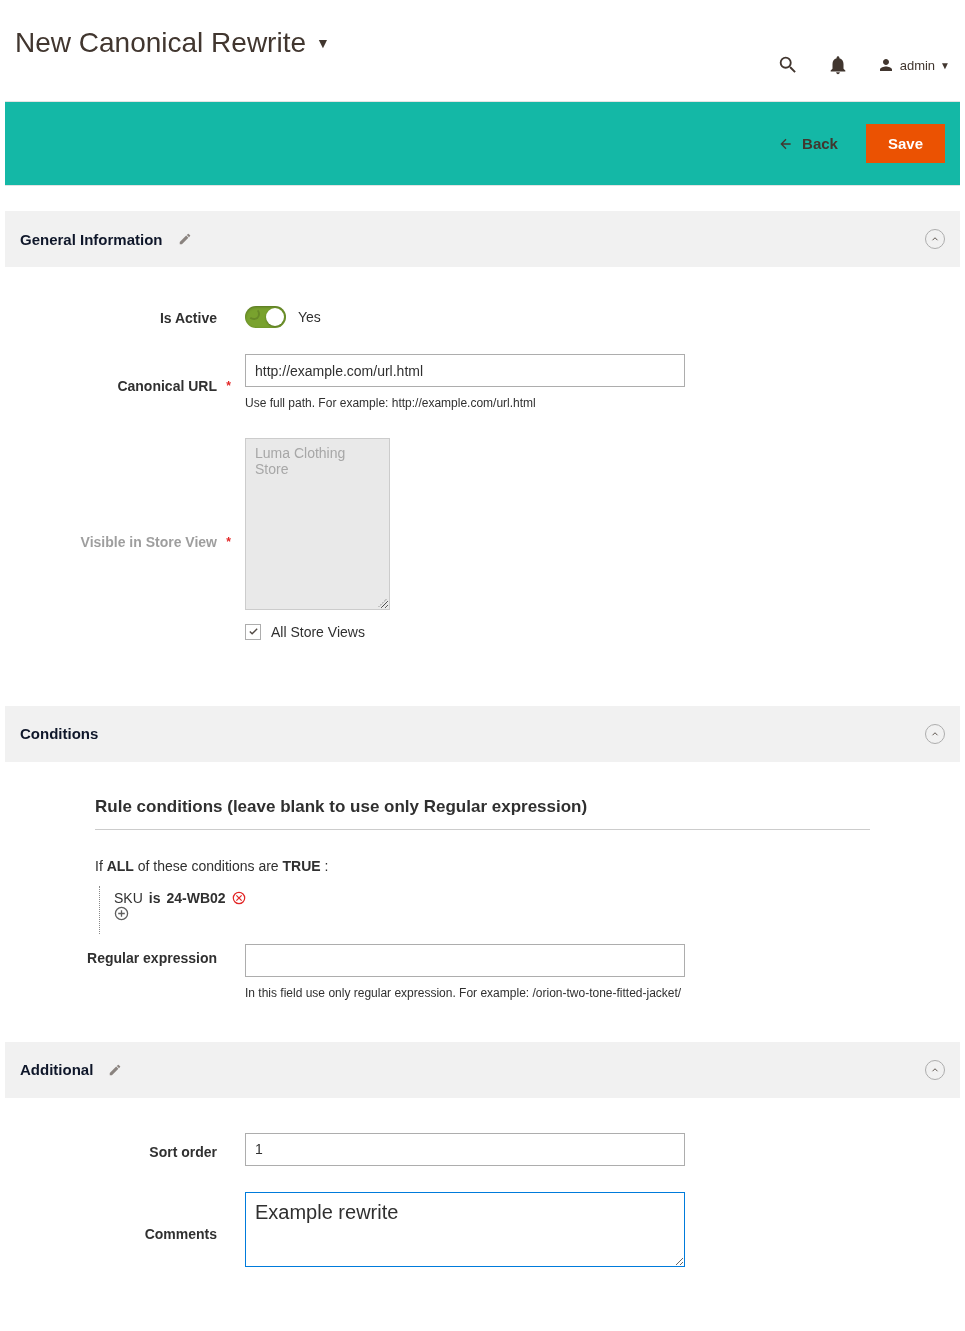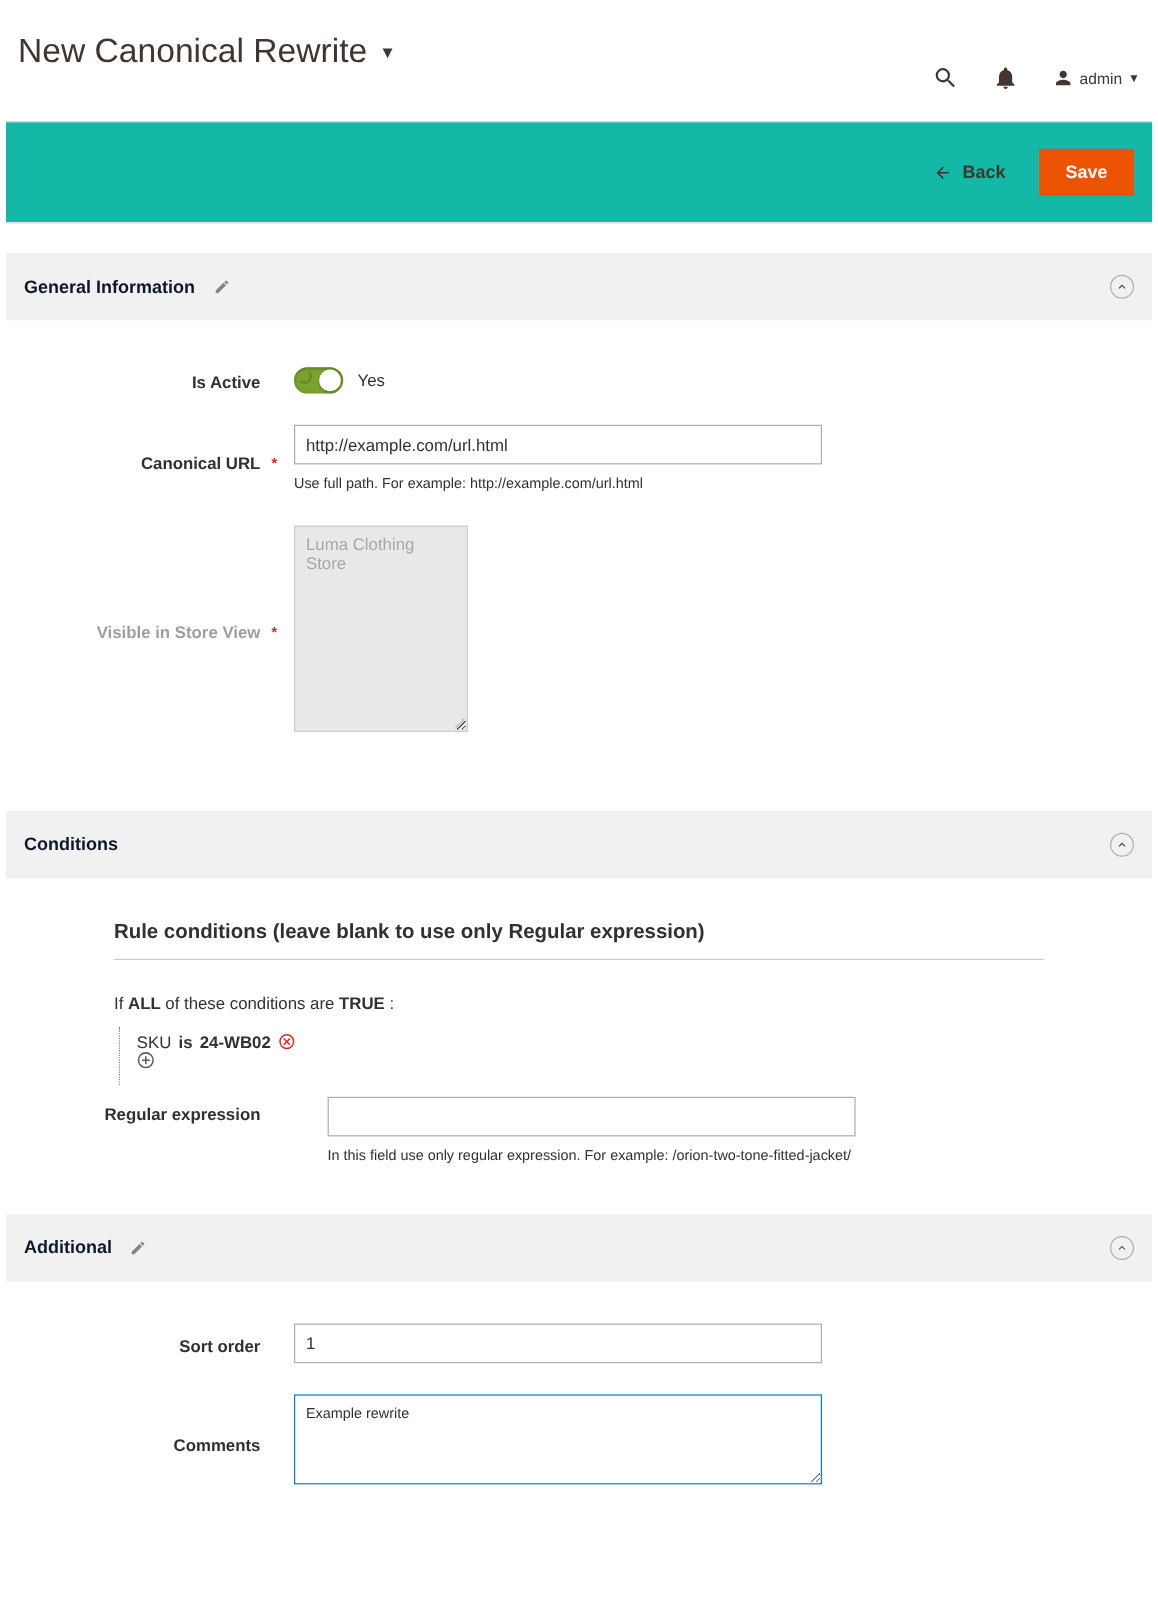--- a/index.html
+++ b/index.html
@@ -30,21 +30,21 @@
 .collapse-ctl{width:20px;height:20px;border:1px solid #adadad;border-radius:50%;display:flex;align-items:center;justify-content:center;}
 .collapse-ctl svg{width:10px;height:10px;stroke:#41362f;stroke-width:2;fill:none;}
 .section-body{padding:35px 15px 40px 15px;}
 
 .form-row{display:flex;align-items:center;margin-bottom:26px;}
 .form-label{width:225px;flex-shrink:0;text-align:right;padding-right:28px;padding-top:6px;font-size:14px;font-weight:600;color:#303030;position:relative;}
 .form-label.dim{color:#9e9e9e;font-weight:600;}
 .req-mark{color:#e22626;position:absolute;right:14px;top:7px;font-size:12px;}
 .form-control{flex:1;max-width:440px;}
 .txt-input{width:100%;height:33px;border:1px solid #adadad;padding:0 9px;font-size:14px;color:#303030;background:#fff;}
-.txt-area{width:100%;border:1px solid #adadad;padding:8px 9px;font-size:12px;color:#303030;background:#fff;resize:both;min-height:75px;font-family:inherit;}
+.txt-area{width:100%;border:1px solid #adadad;padding:8px 9px;font-size:20px;color:#303030;background:#fff;resize:both;min-height:75px;font-family:inherit;}
 .field-note{font-size:12px;color:#303030;margin-top:8px;line-height:1.4;}
 
 .toggle-wrap{display:flex;align-items:center;gap:12px;padding-top:4px;}
 .toggle{width:41px;height:22px;background:#79a22e;border-radius:11px;position:relative;cursor:pointer;box-shadow:inset 0 1px 3px rgba(0,0,0,0.3);}
 .toggle::before{content:"";position:absolute;left:3px;top:2px;width:8px;height:8px;border:2px solid rgba(0,0,0,0.15);border-radius:50%;border-top-color:transparent;border-left-color:transparent;}
 .toggle-knob{width:18px;height:18px;background:#fff;border-radius:50%;position:absolute;top:2px;right:2px;box-shadow:0 1px 2px rgba(0,0,0,0.3);}
 .toggle-label{font-size:14px;color:#303030;}
 
 .multiselect{width:145px;height:172px;border:1px solid #ccc;background:#e9e9e9;padding:6px 9px;font-size:14px;color:#a7a7a7;resize:both;overflow:auto;position:relative;}
 .multiselect::after{content:"";position:absolute;right:2px;bottom:2px;width:9px;height:9px;background:linear-gradient(135deg,transparent 0%,transparent 50%,#c3c3c3 50%,#c3c3c3 60%,transparent 60%,transparent 70%,#c3c3c3 70%,#c3c3c3 80%,transparent 80%);}
@@ -56,21 +56,21 @@
 .cond-wrap{padding:0 75px 0 75px;}
 .cond-title{font-size:17px;font-weight:600;color:#303030;padding-bottom:12px;border-bottom:1px solid #ccc;margin-bottom:28px;}
 .rule-line{font-size:14px;color:#303030;margin-bottom:12px;}
 .rule-line b{font-weight:700;}
 .rule-tree{border-left:1px dotted #888;margin-left:4px;padding:4px 0 10px 14px;}
 .rule-item{font-size:14px;color:#303030;display:flex;align-items:center;gap:6px;}
 .rule-del{width:14px;height:14px;cursor:pointer;}
 .rule-del svg{width:14px;height:14px;}
 .rule-add{width:15px;height:15px;cursor:pointer;margin-left:0;}
 .rule-add svg{width:15px;height:15px;}
-.regex-row{display:flex;align-items:flex-start;margin:10px -75px 0 -75px;padding:0 75px 0 0;gap:28px;}
+.regex-row{display:flex;align-items:flex-start;margin:10px -75px 0 -75px;padding:0 75px 0 0;}
 .regex-label{width:225px;flex-shrink:0;text-align:right;padding-right:28px;padding-top:6px;font-size:14px;font-weight:600;color:#303030;}
 .regex-ctl{flex:1;max-width:440px;}
 </style>
 </head>
 <body>
 
 <div class="page-header">
   <div class="page-title-wrap">
     <h1 class="page-title">New Canonical Rewrite</h1>
     <span class="title-caret">▼</span>
@@ -137,20 +137,28 @@
       <div class="form-control">
         <input type="text" class="txt-input" value="http://example.com/url.html" style="">
         <div class="field-note">Use full path. For example: http://example.com/url.html</div>
       </div>
     </div>
     <div class="form-row">
       <div class="form-label dim"><span>Visible in Store View</span><span class="req-mark">*</span></div>
       <div class="form-control">
         <div class="multiselect">
           <span>Luma Clothing Store</span>
+        </div>
+        <div class="chk-row">
+          <span class="chk">
+            <svg viewBox="0 0 24 24">
+                <path d="M4 12l5 5L20 6"></path>
+              </svg>
+          </span>
+          <span class="chk-label">All Store Views</span>
         </div>
       </div>
     </div>
   </div>
 </div>
 
 <div class="section">
   <div class="section-head">
     <div class="section-title-wrap">
       <span class="section-title">Conditions</span>

